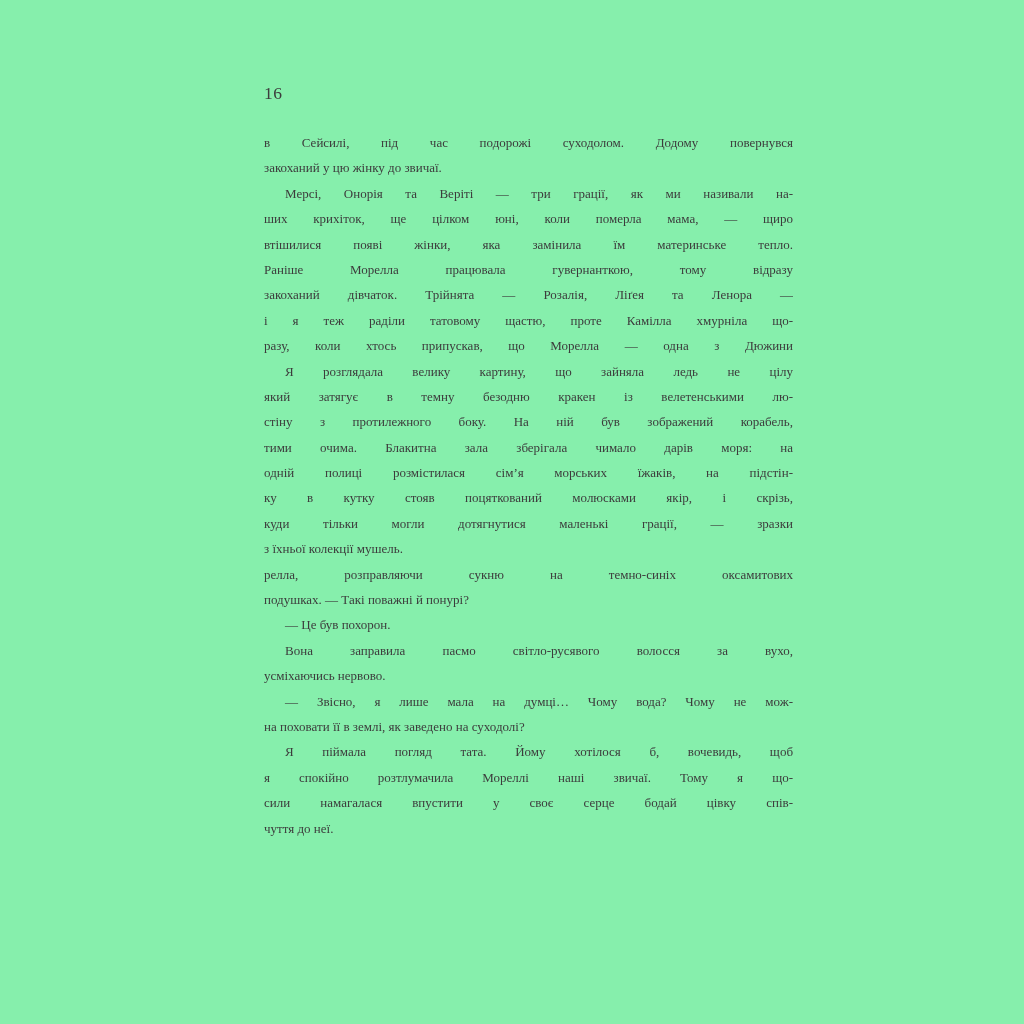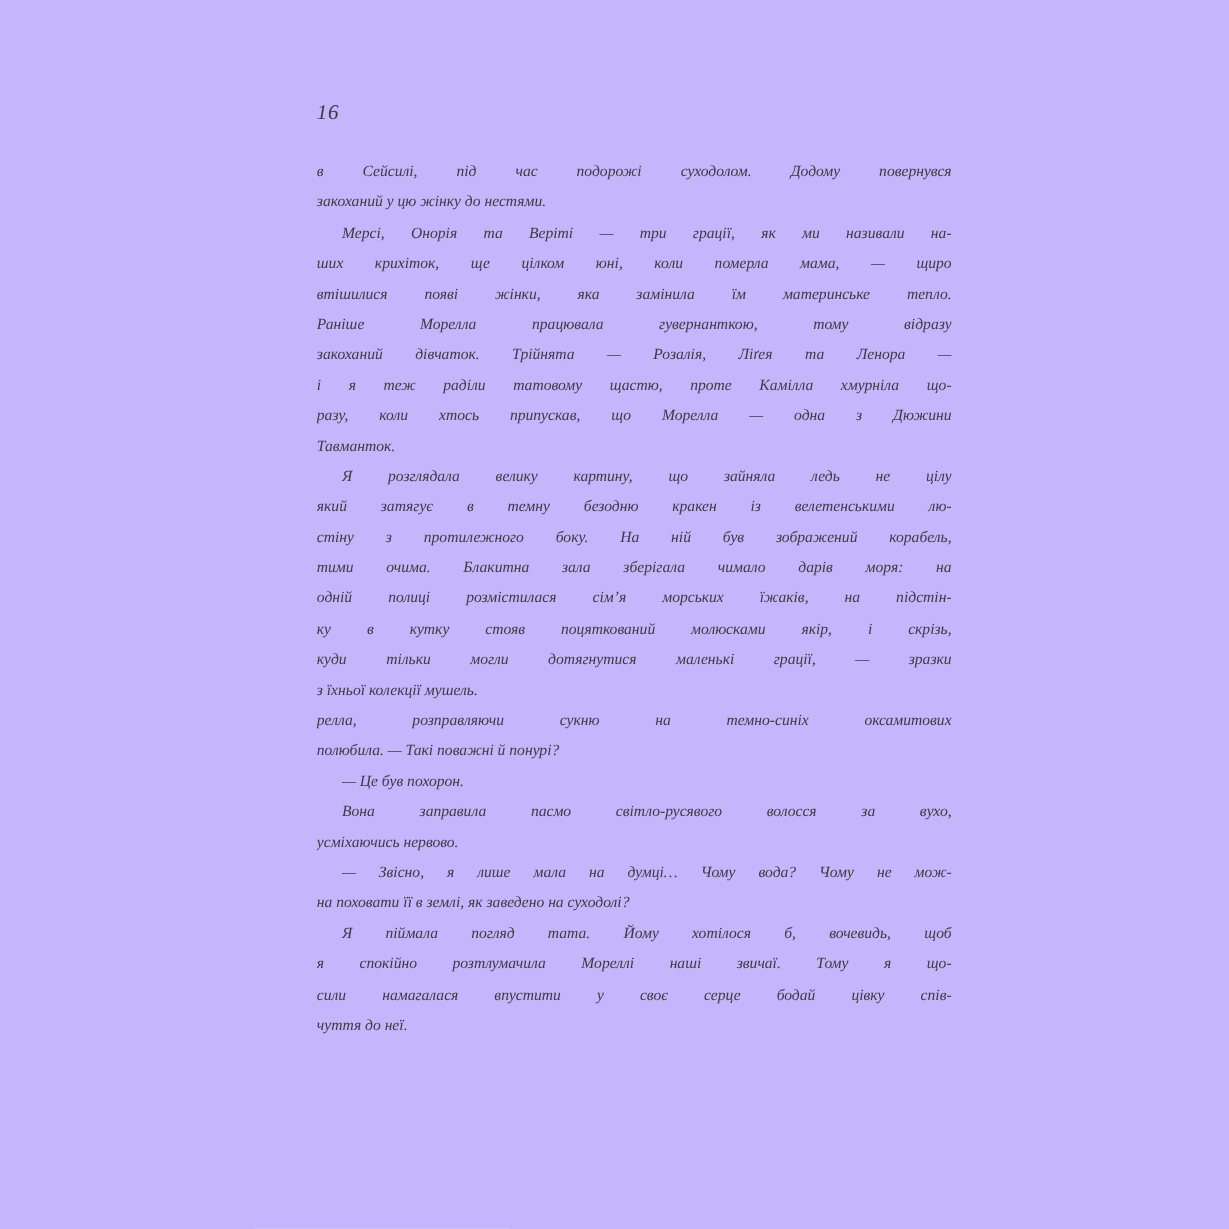--- a/index.html
+++ b/index.html
@@ -10,22 +10,21 @@
     width: 1024px;
     height: 1024px;
     background: #ffffff;
     position: relative;
     overflow: hidden;
     font-family: "Liberation Serif", "DejaVu Serif", serif;
   }
   #book-page {
     position: absolute;
     inset: 0;
-    background: #c4b5fd;
-    font-style: italic;
+    background: #86efac;
   }
   #page-number {
     position: absolute;
     left: 264px;
     top: 85px;
     font-size: 17.5px;
     line-height: 1;
     color: #3c3c3c;
     letter-spacing: 0.5px;
   }
@@ -52,39 +51,38 @@
     text-indent: 21px;
   }
 </style>
 </head>
 <body>
 
 <div id="book-page">
   <div id="page-number">16</div>
   <div id="text-block">
       <div class="text-line j">в Сейсилі, під час подорожі суходолом. Додому повернувся</div>
-      <div class="text-line">закоханий у цю жінку до нестями.</div>
+      <div class="text-line">закоханий у цю жінку до звичаї.</div>
       <div class="text-line j ind">Мерсі, Онорія та Веріті — три грації, як ми називали на-</div>
       <div class="text-line j">ших крихіток, ще цілком юні, коли померла мама, — щиро</div>
       <div class="text-line j">втішилися появі жінки, яка замінила їм материнське тепло.</div>
       <div class="text-line j">Раніше Морелла працювала гувернанткою, тому відразу</div>
       <div class="text-line j">закоханий дівчаток. Трійнята — Розалія, Ліґея та Ленора —</div>
       <div class="text-line j">і я теж раділи татовому щастю, проте Камілла хмурніла що-</div>
       <div class="text-line j">разу, коли хтось припускав, що Морелла — одна з Дюжини</div>
-      <div class="text-line">Тавманток.</div>
       <div class="text-line j ind">Я розглядала велику картину, що зайняла ледь не цілу</div>
       <div class="text-line j">який затягує в темну безодню кракен із велетенськими лю-</div>
       <div class="text-line j">стіну з протилежного боку. На ній був зображений корабель,</div>
       <div class="text-line j">тими очима. Блакитна зала зберігала чимало дарів моря: на</div>
       <div class="text-line j">одній полиці розмістилася сім’я морських їжаків, на підстін-</div>
       <div class="text-line j">ку в кутку стояв поцяткований молюсками якір, і скрізь,</div>
       <div class="text-line j">куди тільки могли дотягнутися маленькі грації, — зразки</div>
       <div class="text-line">з їхньої колекції мушель.</div>
       <div class="text-line j">релла, розправляючи сукню на темно-синіх оксамитових</div>
-      <div class="text-line">полюбила. — Такі поважні й понурі?</div>
+      <div class="text-line">подушках. — Такі поважні й понурі?</div>
       <div class="text-line ind">— Це був похорон.</div>
       <div class="text-line j ind">Вона заправила пасмо світло-русявого волосся за вухо,</div>
       <div class="text-line">усміхаючись нервово.</div>
       <div class="text-line j ind">— Звісно, я лише мала на думці… Чому вода? Чому не мож-</div>
       <div class="text-line">на поховати її в землі, як заведено на суходолі?</div>
       <div class="text-line j ind">Я піймала погляд тата. Йому хотілося б, вочевидь, щоб</div>
       <div class="text-line j">я спокійно розтлумачила Мореллі наші звичаї. Тому я що-</div>
       <div class="text-line j">сили намагалася впустити у своє серце бодай цівку спів-</div>
       <div class="text-line">чуття до неї.</div>
     </div>

